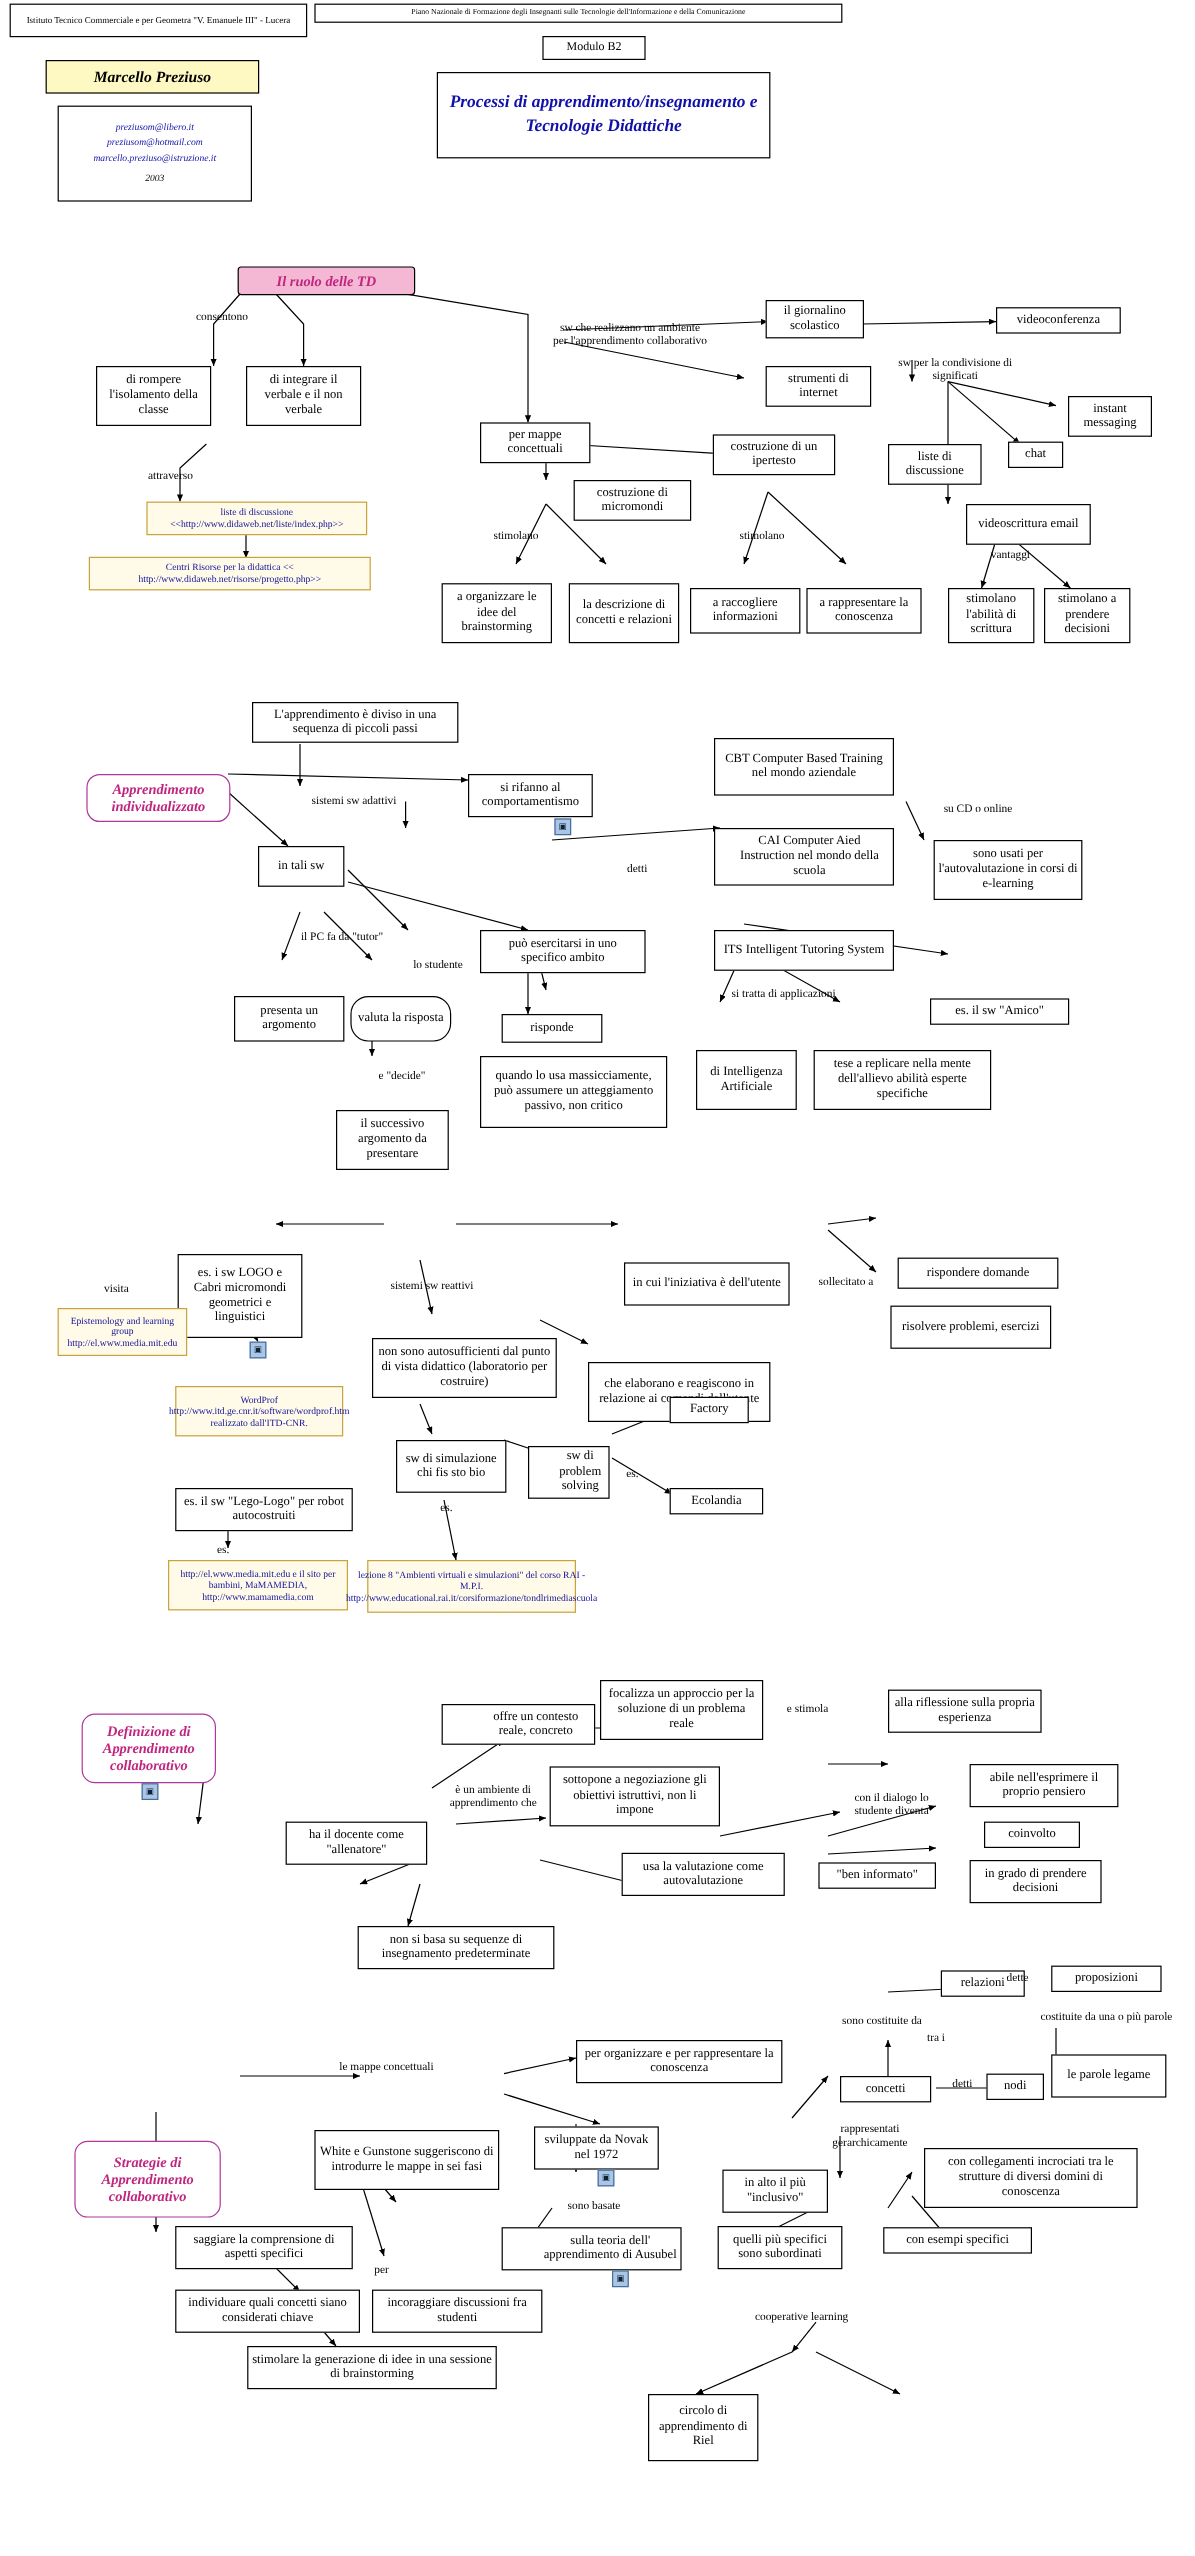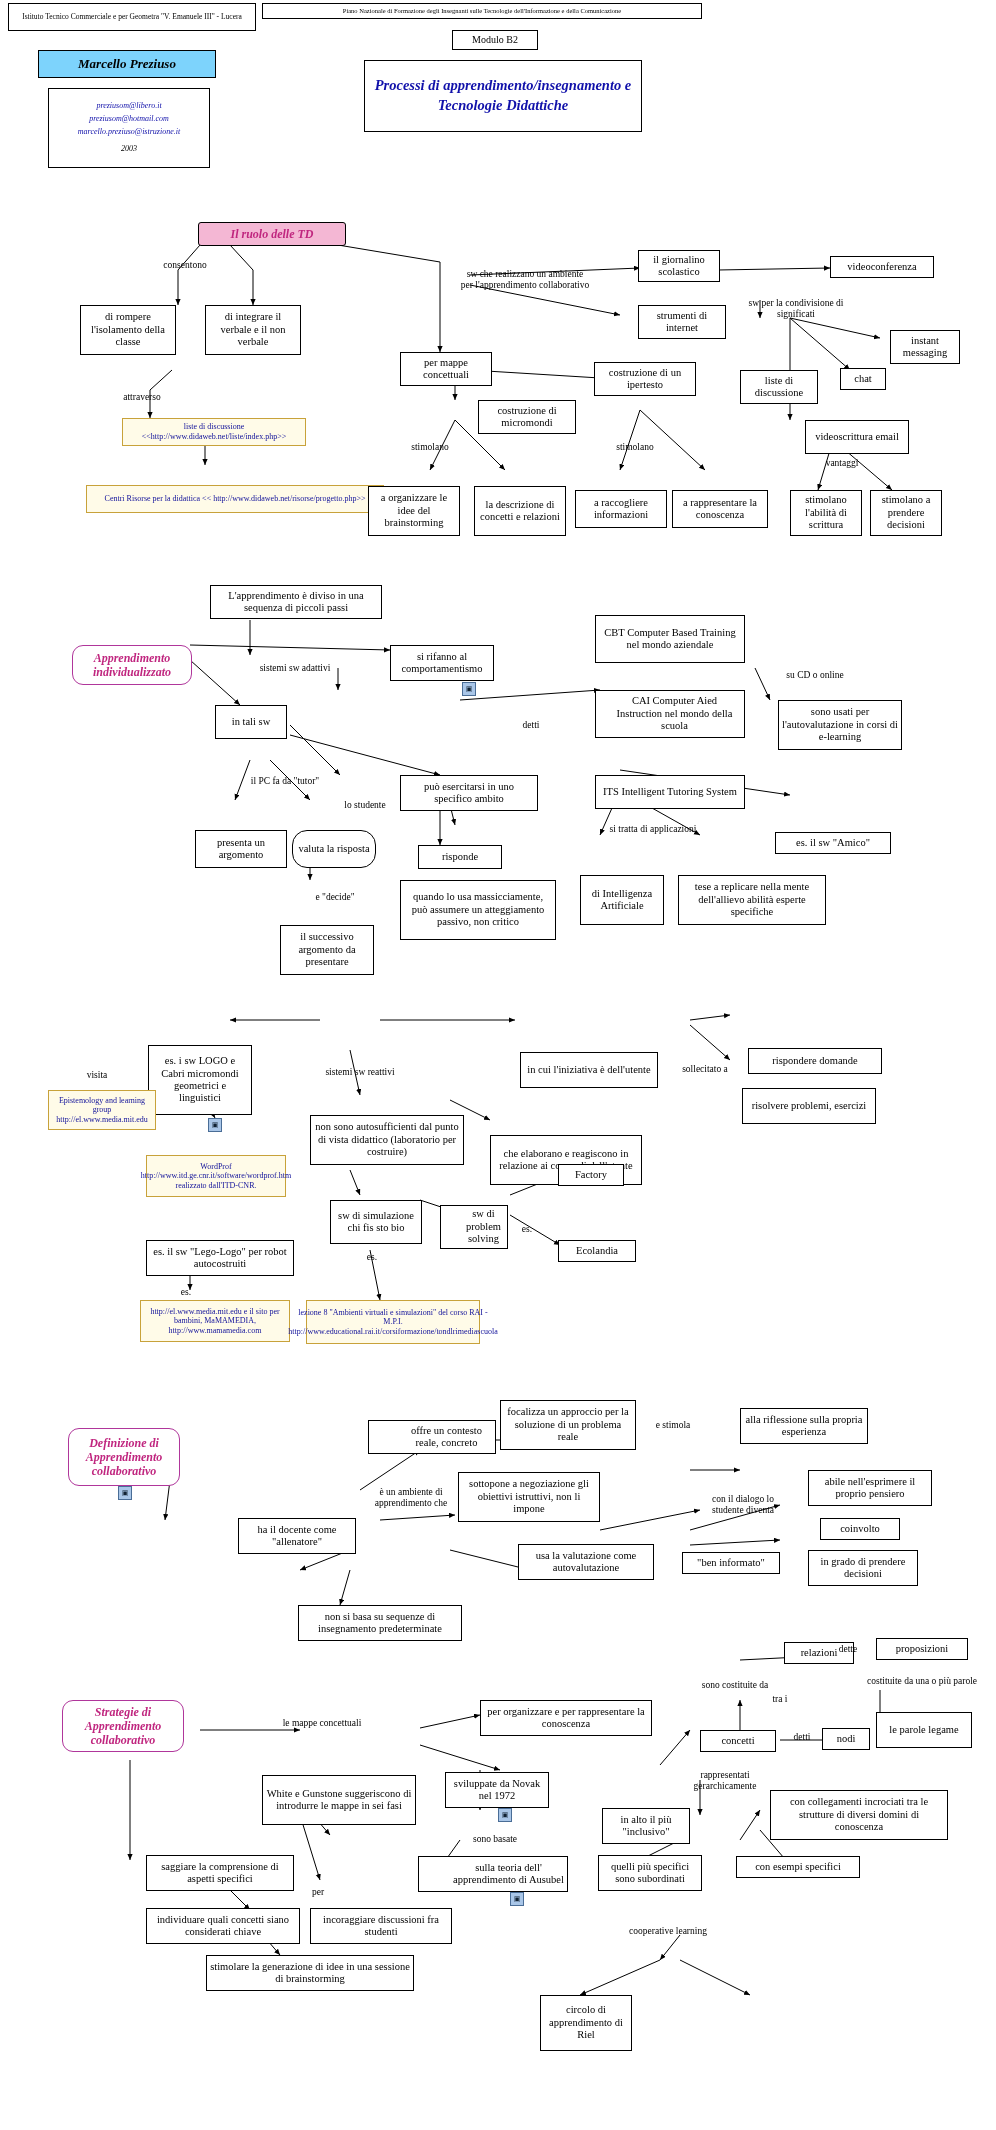--- a/index.html
+++ b/index.html
@@ -9,21 +9,21 @@
   .node{position:absolute;box-sizing:border-box;border:1px solid #000;background:#fff;
         display:flex;align-items:center;justify-content:center;text-align:center;
         font-size:10.5px;line-height:1.18;padding:2px 3px;}
   .lab{position:absolute;font-size:9.5px;line-height:1.15;text-align:center;background:transparent;border:none;
        display:flex;align-items:center;justify-content:center;}
   .pink{border:1px solid #b0369b;border-radius:11px;color:#c0267f;font-weight:bold;font-style:italic;font-size:12px;background:#fff;}
   .pinkfill{border:1px solid #000;background:#f4b7d4;color:#c0267f;font-weight:bold;font-style:italic;font-size:12px;border-radius:3px;}
   .yellow{border:1px solid #c8a23a;background:#fffbe8;font-size:8px;color:#11119a;line-height:1.2;}
   .hdr{border:1px solid #000;background:#fff;font-size:6.5px;padding:2px 4px;}
   .titlebox{border:1px solid #000;background:#fff;color:#1111aa;font-weight:bold;font-style:italic;font-size:14.5px;line-height:1.35;}
-  .namebox{border:1px solid #000;background:#7dd3fc;font-weight:bold;font-style:italic;font-size:13px;text-align:center;}
+  .namebox{border:1px solid #000;background:#fef9c3;font-weight:bold;font-style:italic;font-size:13px;text-align:center;}
   .contacts{border:1px solid #000;background:#fff;font-style:italic;font-size:8px;color:#1111aa;line-height:1.6;
             flex-direction:column;}
   .contacts .yr{color:#000;font-style:italic;margin-top:5px;}
   .modbox{border:1px solid #000;background:#fff;font-size:10px;}
   .icon{position:absolute;width:12px;height:12px;background:#a9c6e8;border:1px solid #4a6d96;
         display:flex;align-items:center;justify-content:center;font-size:7px;color:#123;font-family:"Liberation Sans",sans-serif;}
 </style>
 </head>
 <body>
 
@@ -141,21 +141,21 @@
 </div>
 <div class="node modbox" style="left:452px;top:30px;width:86px;height:20px;">Modulo B2</div>
 <div class="node titlebox" style="left:364px;top:60px;width:278px;height:72px;">Processi di apprendimento/insegnamento e Tecnologie Didattiche</div>
 
 <div class="node pinkfill" style="left:198px;top:222px;width:148px;height:24px;">Il ruolo delle TD</div>
 <div class="lab" style="left:145px;top:258px;width:80px;height:14px;">consentono</div>
 <div class="node" style="left:80px;top:305px;width:96px;height:50px;">di rompere l'isolamento della classe</div>
 <div class="node" style="left:205px;top:305px;width:96px;height:50px;">di integrare il verbale e il non verbale</div>
 <div class="lab" style="left:105px;top:390px;width:74px;height:14px;">attraverso</div>
 <div class="node yellow" style="left:122px;top:418px;width:184px;height:28px;">liste di discussione &lt;&lt;http://www.didaweb.net/liste/index.php&gt;&gt;</div>
-<div class="node yellow" style="left:86px;top:464px;width:298px;height:28px;margin-top:21px;">Centri Risorse per la didattica &lt;&lt; http://www.didaweb.net/risorse/progetto.php&gt;&gt;</div>
+<div class="node yellow" style="left:74px;top:464px;width:235px;height:28px;">Centri Risorse per la didattica &lt;&lt; http://www.didaweb.net/risorse/progetto.php&gt;&gt;</div>
 
 <div class="lab" style="left:460px;top:258px;width:130px;height:44px;">sw che realizzano un ambiente per l'apprendimento collaborativo</div>
 <div class="node" style="left:400px;top:352px;width:92px;height:34px;">per mappe concettuali</div>
 <div class="node" style="left:478px;top:400px;width:98px;height:34px;">costruzione di micromondi</div>
 <div class="node" style="left:594px;top:362px;width:102px;height:34px;">costruzione di un ipertesto</div>
 <div class="node" style="left:638px;top:250px;width:82px;height:32px;">il giornalino scolastico</div>
 <div class="node" style="left:638px;top:305px;width:88px;height:34px;">strumenti di internet</div>
 <div class="node" style="left:830px;top:256px;width:104px;height:22px;">videoconferenza</div>
 <div class="lab" style="left:740px;top:296px;width:112px;height:26px;">sw per la condivisione di significati</div>
 <div class="node" style="left:890px;top:330px;width:70px;height:34px;">instant messaging</div>
@@ -231,21 +231,21 @@
 <div class="node" style="left:458px;top:1472px;width:142px;height:50px;">sottopone a negoziazione gli obiettivi istruttivi, non li impone</div>
 <div class="lab" style="left:700px;top:1492px;width:86px;height:26px;">con il dialogo lo studente diventa</div>
 <div class="node" style="left:808px;top:1470px;width:124px;height:36px;">abile nell'esprimere il proprio pensiero</div>
 <div class="node" style="left:820px;top:1518px;width:80px;height:22px;">coinvolto</div>
 <div class="node" style="left:808px;top:1550px;width:110px;height:36px;">in grado di prendere decisioni</div>
 <div class="node" style="left:682px;top:1552px;width:98px;height:22px;">"ben informato"</div>
 <div class="node" style="left:238px;top:1518px;width:118px;height:36px;">ha il docente come "allenatore"</div>
 <div class="node" style="left:518px;top:1544px;width:136px;height:36px;">usa la valutazione come autovalutazione</div>
 <div class="node" style="left:298px;top:1605px;width:164px;height:36px;">non si basa su sequenze di insegnamento predeterminate</div>
 
-<div class="node pink" style="left:62px;top:1700px;width:122px;height:52px;">Strategie di Apprendimento collaborativo</div>
+<div class="node pink" style="left:62px;top:1784px;width:122px;height:64px;">Strategie di Apprendimento collaborativo</div>
 <div class="lab" style="left:280px;top:1710px;width:84px;height:26px;">le mappe concettuali</div>
 <div class="node" style="left:480px;top:1700px;width:172px;height:36px;text-align:center;">per organizzare e per rappresentare la conoscenza</div>
 <div class="lab" style="left:700px;top:1672px;width:70px;height:26px;">sono costituite da</div>
 <div class="node" style="left:748px;top:1642px;width:70px;height:22px;margin-left:36px;">relazioni</div>
 <div class="lab" style="left:828px;top:1642px;width:40px;height:14px;">dette</div>
 <div class="node" style="left:876px;top:1638px;width:92px;height:22px;">proposizioni</div>
 <div class="lab" style="left:860px;top:1668px;width:124px;height:26px;">costituite da una o più parole</div>
 <div class="node" style="left:876px;top:1712px;width:96px;height:36px;">le parole legame</div>
 <div class="lab" style="left:760px;top:1692px;width:40px;height:14px;">tra i</div>
 <div class="node" style="left:700px;top:1730px;width:76px;height:22px;">concetti</div>

